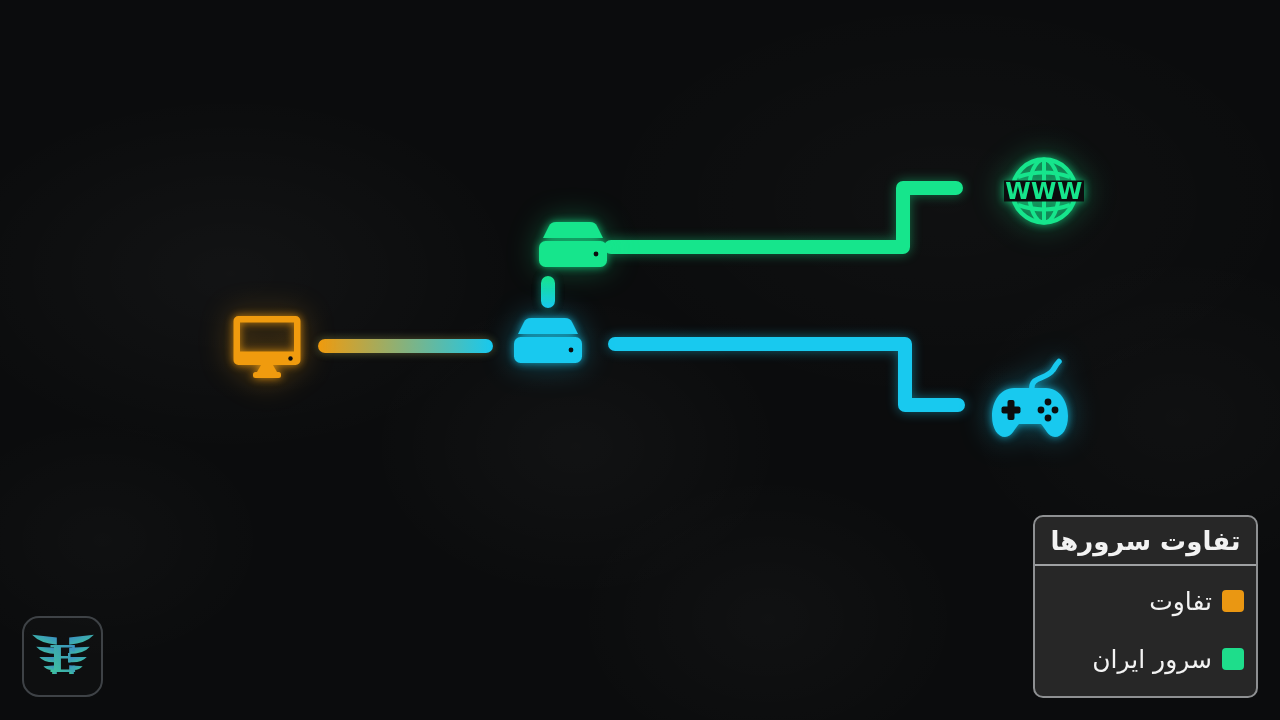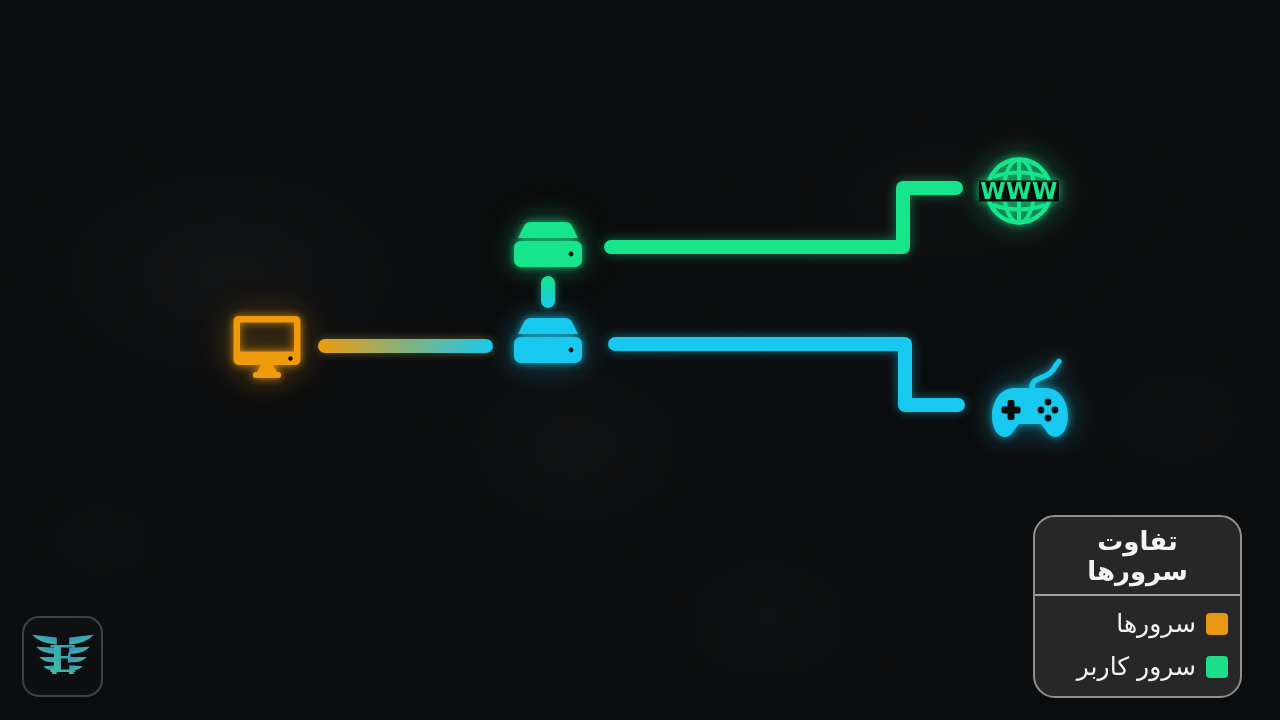--- a/index.html
+++ b/index.html
@@ -10,21 +10,21 @@
     background-image:
       radial-gradient(420px 260px at 18% 38%, rgba(255,255,255,.030), transparent 70%),
       radial-gradient(300px 220px at 45% 62%, rgba(255,255,255,.028), transparent 70%),
       radial-gradient(520px 300px at 74% 28%, rgba(255,255,255,.020), transparent 70%),
       radial-gradient(280px 210px at 60% 86%, rgba(255,255,255,.022), transparent 70%),
       radial-gradient(320px 240px at 92% 58%, rgba(255,255,255,.018), transparent 70%),
       radial-gradient(240px 180px at 8% 75%, rgba(255,255,255,.020), transparent 70%);
   }
   .abs{position:absolute;}
   .glow-orange{filter:drop-shadow(0 0 4px rgba(240,155,14,.85)) drop-shadow(0 0 15px rgba(240,155,14,.40));}
-  .glow-green {filter:drop-shadow(0 0 4px rgba(22,229,140,.75)) drop-shadow(0 0 15px rgba(22,229,140,.35));}
+  .glow-green {filter:drop-shadow(0 0 4px rgba(22,229,140,.75)) drop-shadow(0 0 15px rgba(22,229,140,.35));margin-left:25px;}
   .glow-cyan  {filter:drop-shadow(0 0 4px rgba(24,201,239,.75)) drop-shadow(0 0 15px rgba(24,201,239,.35));}
 
   
   .link-user{
     left:318px;top:339px;width:175px;height:14px;border-radius:7px;
     background:linear-gradient(90deg,#f09b0e 0%,#18c9ef 100%);
     box-shadow:0 0 10px rgba(240,155,14,.30), 0 0 10px rgba(24,201,239,.18);
   }
   
   .link-servers{
@@ -33,22 +33,22 @@
     box-shadow:0 0 10px rgba(22,229,140,.25), 0 0 10px rgba(24,201,239,.25);
   }
   
   svg.lines{left:0;top:0;pointer-events:none;}
   .line-green{stroke:#16e58c;filter:drop-shadow(0 0 6px rgba(22,229,140,.45));}
   .line-cyan {stroke:#18c9ef;filter:drop-shadow(0 0 6px rgba(24,201,239,.45));}
   svg.lines path{fill:none;stroke-width:14;stroke-linecap:round;stroke-linejoin:round;}
 
   
   .legend{
-    left:1033px;top:515px;width:209px;height:183px;box-sizing:border-box;
-    background:#272727;border:2px solid #8e9092;border-radius:22px;
+    left:1033px;top:515px;width:225px;height:183px;box-sizing:border-box;
+    background:#272727;border:2px solid #8e9092;border-radius:10px;
     color:#f3f3f3;direction:rtl;display:flex;flex-direction:column;
   }
   .legend-title{
     text-align:center;font-size:26px;font-weight:bold;
     padding:9px 10px 8px;border-bottom:2px solid #9fa1a3;letter-spacing:0;
   }
   .legend-items{flex:1;display:flex;flex-direction:column;justify-content:space-around;padding:6px 12px 8px;}
   .legend-row{display:flex;align-items:center;gap:10px;}
   .legend-swatch{width:22px;height:22px;border-radius:4px;flex:0 0 auto;}
   .legend-label{font-size:25px;font-weight:500;white-space:nowrap;}
@@ -129,25 +129,25 @@
         <circle cx="58" cy="60" r="3.4"></circle>
       </g>
     </svg>
   </div>
 
   <div class="abs legend">
     <div class="legend-title">تفاوت سرورها</div>
     <div class="legend-items">
       <div class="legend-row">
         <span class="legend-swatch" style="background: rgb(234, 151, 18);"></span>
-        <span class="legend-label">سرورها</span>
+        <span class="legend-label">تفاوت</span>
       </div>
       <div class="legend-row">
         <span class="legend-swatch" style="background: rgb(30, 221, 139);"></span>
-        <span class="legend-label">سرور کاربر</span>
+        <span class="legend-label">سرور ایران</span>
       </div>
     </div>
   </div>
 
   <div class="abs logo">
     <svg width="66" height="54" viewBox="0 0 64 52">
       <defs>
         <linearGradient id="lg" x1="0" y1="1" x2="1" y2="0">
           <stop offset="0" stop-color="#3fcf96"></stop>
           <stop offset="1" stop-color="#3a86c8"></stop>

